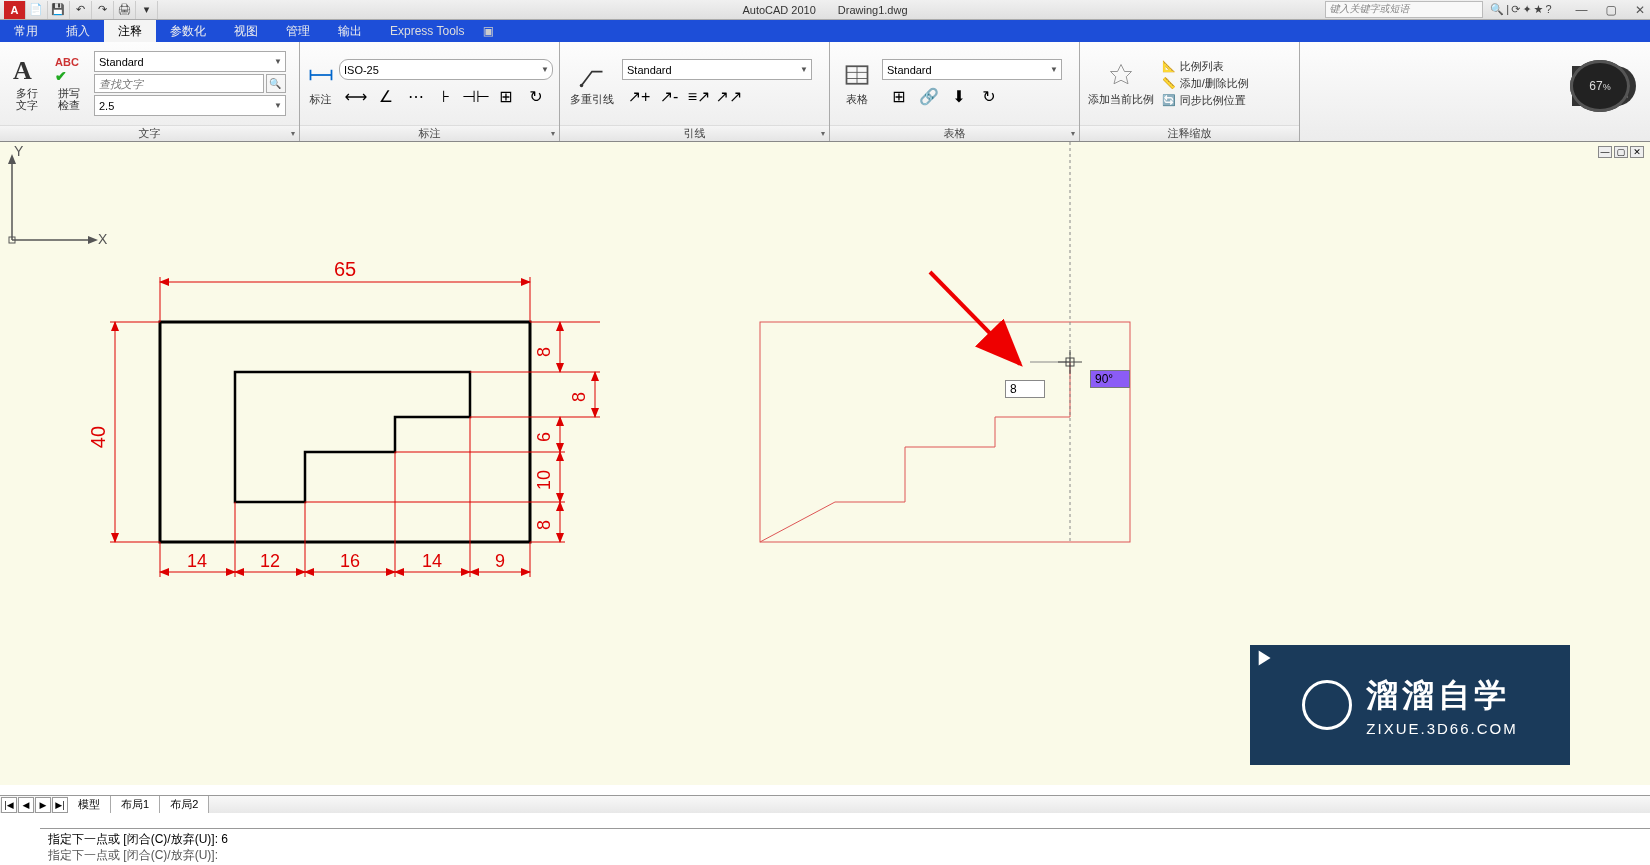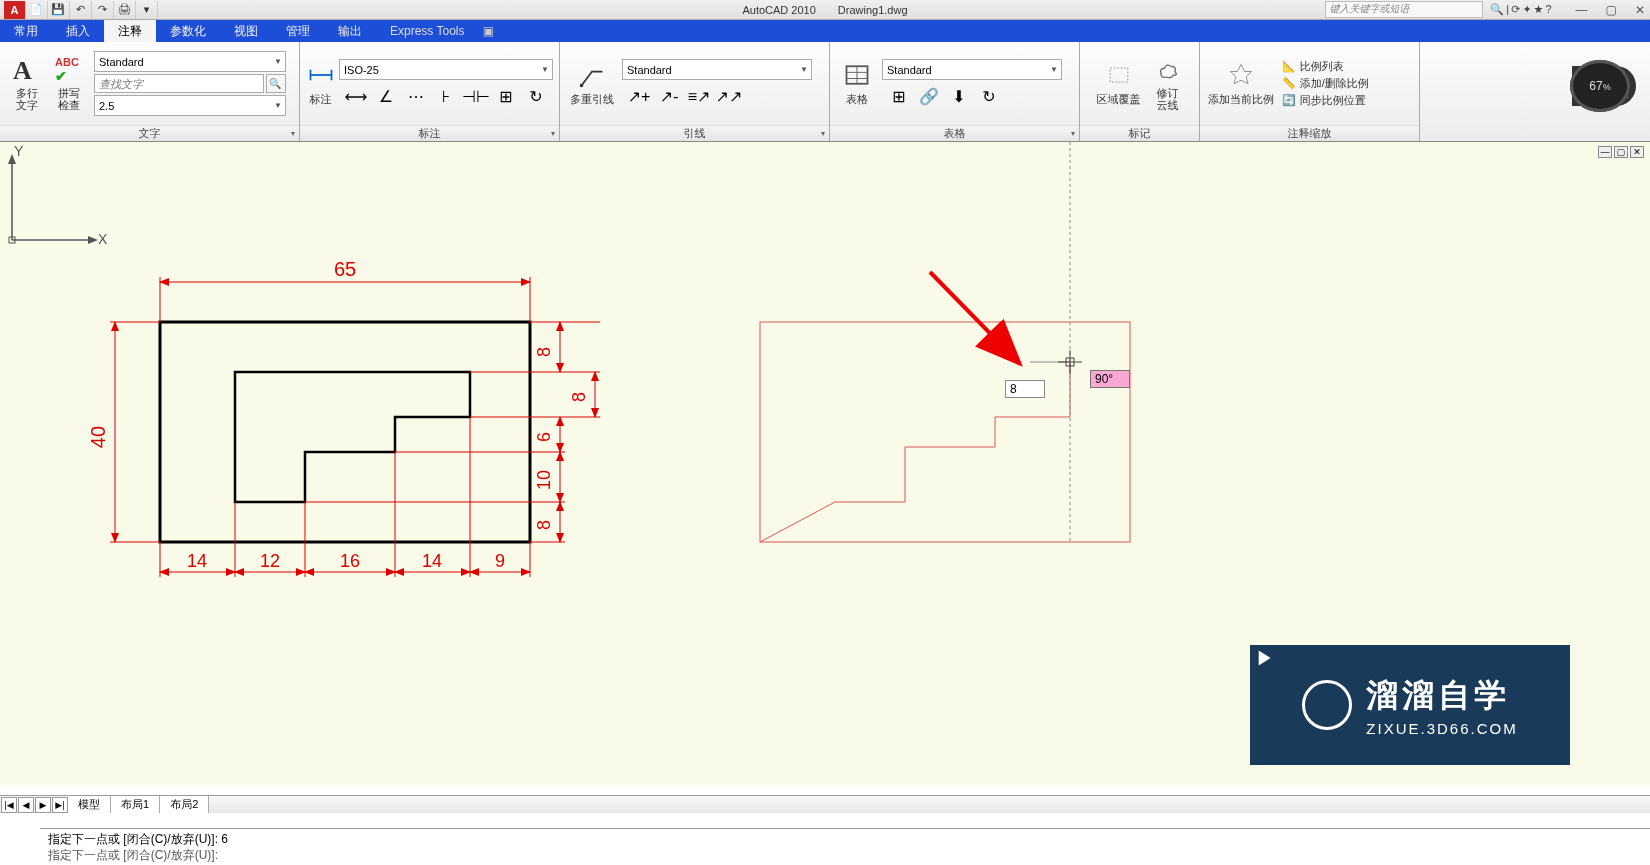--- a/index.html
+++ b/index.html
@@ -41,21 +41,21 @@
   .small-icons .si { width: 26px; height: 24px; border:1px solid transparent; display:flex; align-items:center; justify-content:center; }
 
   .speed-widget { position:absolute; right:6px; top:50%; transform:translateY(-50%); width:60px; height:52px; background:#222; border-radius:50%; color:#ddd; display:flex; flex-direction:column; align-items:center; justify-content:center; font-size:9px; box-shadow: 0 0 0 3px #555 inset;}
   .speed-widget .main { font-size:12px; font-weight:normal;}
 
   
   .canvas { position: absolute; top: 142px; left: 0; right: 0; bottom: 80px; background: #fafae8; overflow: hidden; }
   .canvas svg { position: absolute; top: 0; left: 0; }
 
   .dyn-input { position:absolute; background:#fff; border:1px solid #888; font-size:12px; padding:1px 4px; height:18px; min-width:40px; display:flex; align-items:center;}
-  .dyn-angle { background:#f9a8d4; border:1px solid #777; }
+  .dyn-angle { background:#8b5cf6; border:1px solid #777; }
 
   .ucs { position:absolute; left:10px; bottom:20px; }
 
   .watermark { position:absolute; right:80px; bottom:20px; width:320px; height:120px; background:#1a3a5a; color:#fff; display:flex; align-items:center; justify-content:center; gap:14px; }
   .watermark .play { width:50px; height:50px; border:3px solid #fff; border-radius:50%; display:flex; align-items:center; justify-content:center;}
   .watermark .txt { display:flex; flex-direction:column; align-items:flex-start;}
   .watermark .main-txt { font-size:32px; font-weight:bold; letter-spacing:4px;}
   .watermark .sub-txt { font-size:15px; letter-spacing:2px; margin-top:2px;}
 
   
@@ -154,21 +154,21 @@
     <div class="panel-body">
       <div class="big-btn">
         <svg class="ic" viewBox="0 0 32 32">
             <line x1="4" y1="16" x2="28" y2="16" stroke="#06c" stroke-width="2"></line>
             <line x1="4" y1="10" x2="4" y2="22" stroke="#06c" stroke-width="2"></line>
             <line x1="28" y1="10" x2="28" y2="22" stroke="#06c" stroke-width="2"></line>
           </svg>
         <span>标注</span>
       </div>
       <div style="display:flex;flex-direction:column;gap:4px;margin-left:4px;">
-        <div class="combo" style="min-width:190px;">
+        <div class="combo" style="min-width:190px;border-radius:9px;">
             <span>ISO-25</span>
             <span class="dd">▼</span>
           </div>
         <div class="small-icons">
           <div class="si">⟷</div>
           <div class="si">∠</div>
           <div class="si">⋯</div>
           <div class="si">⊦</div>
           <div class="si">⊣⊢</div>
           <div class="si">⊞</div>
@@ -233,40 +233,20 @@
           <div class="si">↻</div>
         </div>
       </div>
     </div>
     <div class="panel-title">
         <span>表格</span>
         <span class="dd">▾</span>
       </div>
   </div>
 
-  <div class="panel" style="width:120px;">
-    <div class="panel-body" style="justify-content:center;">
-      <div class="big-btn" style="width:56px;">
-        <svg class="ic" viewBox="0 0 32 32">
-            <rect x="6" y="8" width="20" height="16" stroke="#888" stroke-dasharray="2 2" fill="none"></rect>
-          </svg>
-        <span>区域覆盖</span>
-      </div>
-      <div class="big-btn">
-        <svg class="ic" viewBox="0 0 32 32">
-            <path d="M8 20 Q6 14 12 14 Q14 8 20 12 Q26 12 24 18 Q28 22 22 22 Q20 26 14 24 Q8 26 8 20Z" fill="none" stroke="#666" stroke-width="1.5"></path>
-          </svg>
-        <span style="white-space:pre;text-align:center;line-height:12px;">修订
-云线</span>
-      </div>
-    </div>
-    <div class="panel-title">
-        <span>标记</span>
-      </div>
-  </div>
 
   <div class="panel" style="width:220px;">
     <div class="panel-body">
       <div class="big-btn" style="width:70px;">
         <svg class="ic" viewBox="0 0 32 32">
             <path d="M16 4 L20 12 L28 12 L22 18 L24 26 L16 22 L8 26 L10 18 L4 12 L12 12 Z" fill="none" stroke="#888"></path>
           </svg>
         <span>添加当前比例</span>
       </div>
       <div style="display:flex;flex-direction:column;gap:2px;font-size:11px;color:#333;margin-left:6px;">

